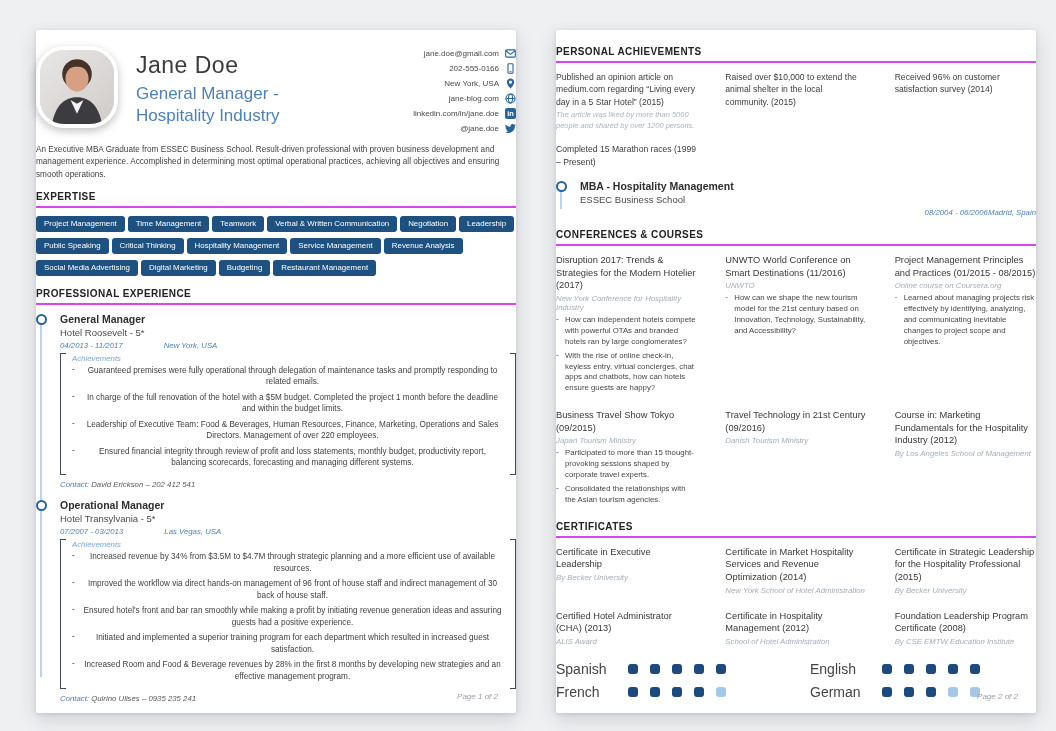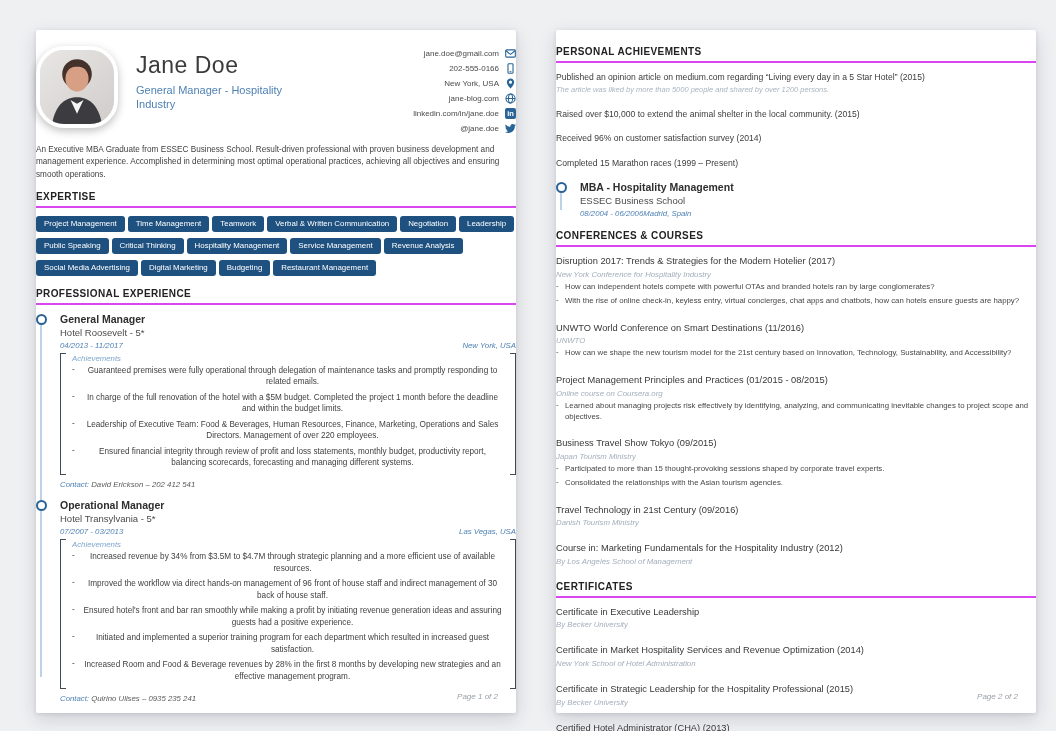--- a/index.html
+++ b/index.html
@@ -18,21 +18,21 @@
 
   
   .header{display:flex;align-items:flex-start;margin-bottom:6px;}
   .avatar{
     width:82px;height:82px;border-radius:28px;border:4px solid #fff;box-sizing:border-box;
     box-shadow:0 3px 8px rgba(0,0,0,.25);overflow:hidden;flex:none;background:#dcdad8;
   }
   .avatar svg{display:block;}
   .name-block{margin-left:18px;padding-top:6px;flex:1;}
   .name{font-size:23px;color:#3b3b3b;letter-spacing:.5px;font-weight:500;}
-  .job-sub{font-size:11px;color:#4f81b3;margin-top:4px;max-width:170px;line-height:1.3;}
+  .job-sub{font-size:17px;color:#4f81b3;margin-top:4px;max-width:170px;line-height:1.3;}
   .contacts{padding-top:2px;flex:none;}
   .contact-row{display:flex;justify-content:flex-end;align-items:center;margin-bottom:4px;cursor:pointer;}
   .c-text{font-size:8px;color:#4a4a4a;}
   .c-icon{width:11px;height:11px;margin-left:6px;display:inline-flex;align-items:flex-end;justify-content:center;}
   .c-icon svg{display:block;}
   .li-badge{background:#2a6496;color:#fff;font-size:7.5px;font-weight:bold;border-radius:2px;
     width:11px;height:11px;display:inline-flex;align-items:center;justify-content:center;font-style:normal;}
 
   
   .summary{font-size:8.2px;line-height:1.5;color:#3f3f3f;margin:6px 0 10px;}
@@ -52,43 +52,43 @@
   
   .timeline{position:relative;padding-left:24px;}
   .timeline .tl-line{position:absolute;left:4px;width:2px;background:#bdd2e6;top:9px;bottom:26px;}
   .tl-item{position:relative;margin-bottom:10px;}
   .tl-dot{
     position:absolute;left:-24.5px;top:1px;width:7px;height:7px;border:2px solid #2a6496;
     border-radius:50%;background:#fff;
   }
   .jt{font-size:10.5px;font-weight:bold;color:#2e2e2e;}
   .jc{font-size:9.5px;color:#4a4a4a;margin-top:2px;}
-  .jmeta{display:flex;justify-content:space-between;font-size:7.8px;font-style:italic;color:#4f81b3;margin-top:3px;margin-bottom:3px;gap:41px;}
+  .jmeta{display:flex;font-size:7.8px;font-style:italic;color:#4f81b3;margin-top:3px;margin-bottom:3px;gap:41px;}
   .ach{position:relative;padding:1px 12px 3px 12px;margin-top:1px;}
   .ach::before,.ach::after{content:'';position:absolute;top:0;bottom:0;width:5px;
     border-top:1px solid #3f4a55;border-bottom:1px solid #3f4a55;}
   .ach::before{left:0;border-left:1px solid #3f4a55;}
   .ach::after{right:0;border-right:1px solid #3f4a55;}
   .ach-label{font-size:7.8px;font-style:italic;color:#7fa6cc;margin-bottom:2px;}
   .bullet{position:relative;padding-left:9px;font-size:8.2px;line-height:1.4;color:#3f3f3f;margin-bottom:4px;text-align:center;}
   .bullet::before{content:'-';position:absolute;left:0;top:-1px;color:#444;}
   .contact-line{font-size:7.8px;font-style:italic;margin-top:5px;}
   .contact-line .cl-label{color:#4f81b3;}
   .contact-line .cl-val{color:#5a5a5a;}
 
   
-  .grid2{display:grid;grid-template-columns:1fr;column-gap:28px;row-gap:12px;}
+  .grid2{display:grid;grid-template-columns:1fr 1fr 1fr;column-gap:28px;row-gap:12px;}
   .pa-title{font-size:8.6px;line-height:1.45;color:#3c3c3c;}
   .note{font-size:7.5px;font-style:italic;color:#a8b4c0;line-height:1.4;margin-top:2px;}
   .item-title{font-size:9.3px;color:#383838;line-height:1.35;}
   .org{font-size:7.8px;font-style:italic;color:#a3aebc;margin-top:2px;margin-bottom:3px;}
   .sm-bullet{position:relative;padding-left:9px;font-size:7.8px;line-height:1.4;color:#474747;margin-bottom:3px;}
   .sm-bullet::before{content:'-';position:absolute;left:0;top:-1px;color:#444;}
 
-  .edu-meta{display:flex;justify-content:flex-start;font-size:7.8px;font-style:italic;color:#4f81b3;margin-top:3px;}
+  .edu-meta{display:flex;justify-content:flex-end;font-size:7.8px;font-style:italic;color:#4f81b3;margin-top:3px;}
 
   .lang-grid{display:grid;grid-template-columns:1fr 1fr;column-gap:28px;}
   .lang-row{display:flex;align-items:center;margin-bottom:7px;}
   .lang-name{font-size:14px;color:#444;width:72px;flex:none;}
   .lang-squares{display:flex;gap:12px;}
   .lang-squares i{width:10px;height:10px;border-radius:3px;background:#a6c6e6;display:block;}
   .lang-squares i.filled{background:#1d4a7a;}
 </style>
 </head>
 <body>
@@ -331,20 +331,24 @@
       </div>
       <div>
         <div class="item-title">Certificate in Strategic Leadership for the Hospitality Professional (2015)</div>
         <div class="org">By Becker University</div>
       </div>
       <div>
         <div class="item-title">Certified Hotel Administrator (CHA) (2013)</div>
         <div class="org">ALIS Award</div>
       </div>
       <div>
+        <div class="item-title">Certificate in Hospitality Management (2012)</div>
+        <div class="org">School of Hotel Administration</div>
+      </div>
+      <div>
         <div class="item-title">Foundation Leadership Program Certificate (2008)</div>
         <div class="org">By CSE EMTW Education Institute</div>
       </div>
     </div>
   </div>
 
   <div class="sec">
     <div class="lang-grid">
       <div>
         <div class="lang-row">

